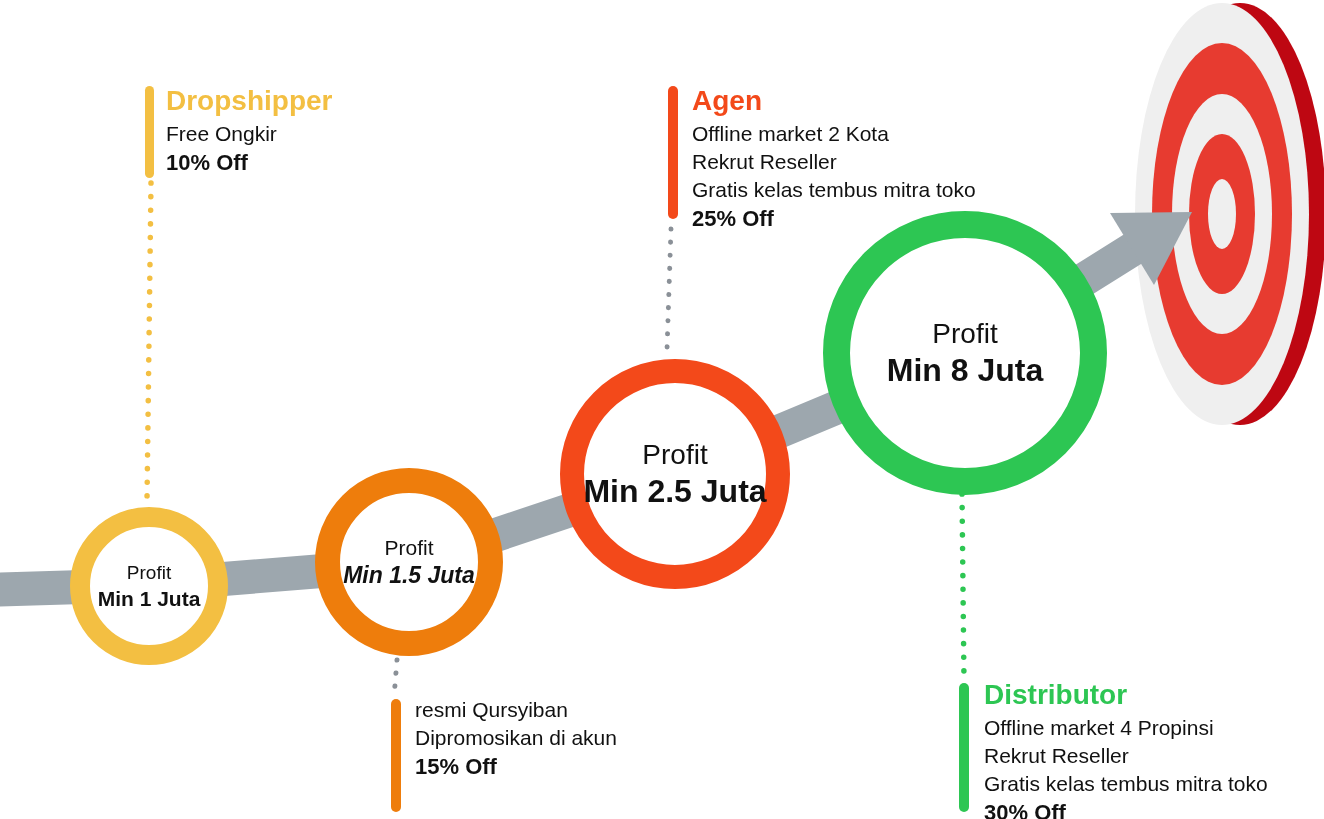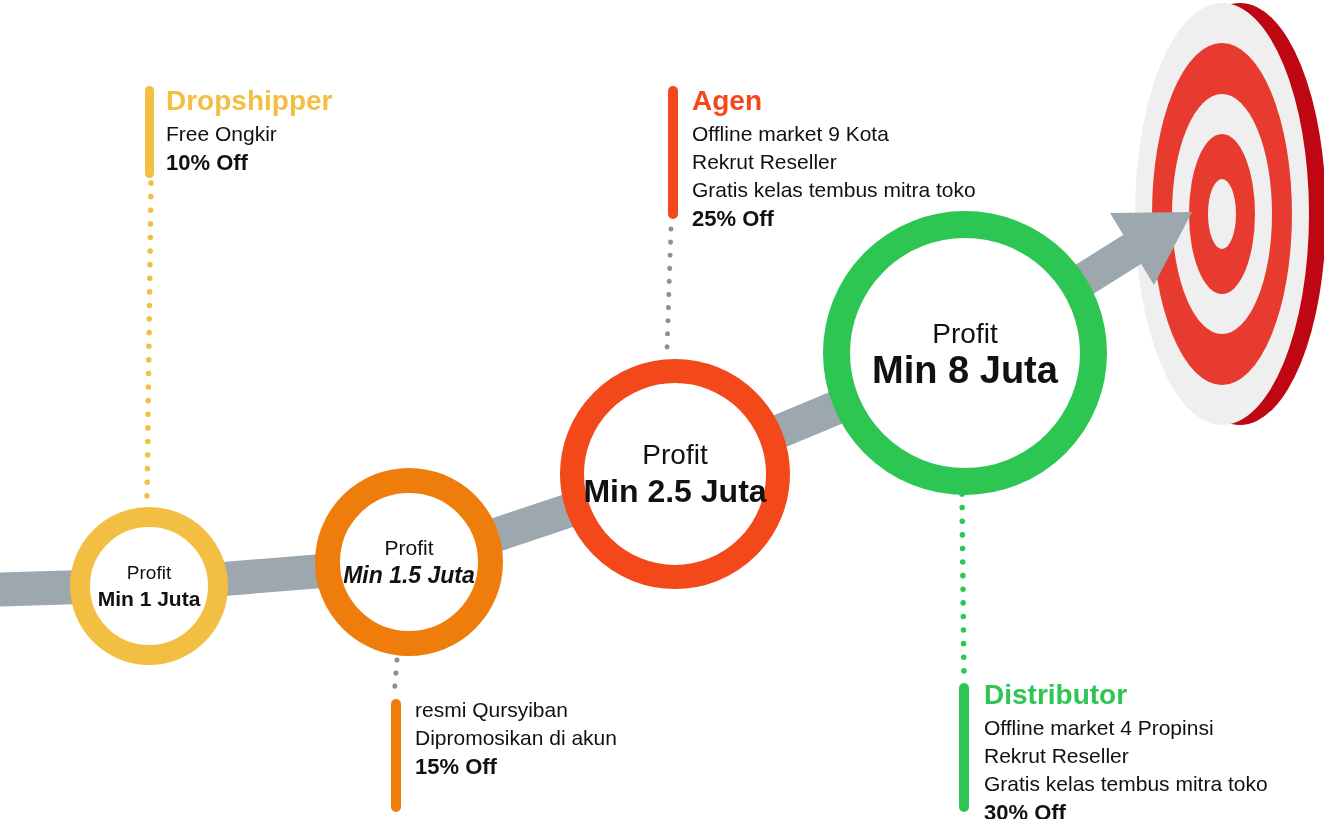--- a/index.html
+++ b/index.html
@@ -48,21 +48,21 @@
   .cl-4 { left: 965px; top: 353px; }
   .profit-word { display: block; }
   .profit-value { display: block; font-weight: bold; }
   .cl-1 .profit-word { font-size: 19px; line-height: 25px; }
   .cl-1 .profit-value { font-size: 21px; line-height: 27px; }
   .cl-2 .profit-word { font-size: 21px; line-height: 27px; }
   .cl-2 .profit-value { font-size: 23px; line-height: 29px; font-style: italic; }
   .cl-3 .profit-word { font-size: 28px; line-height: 35px; }
   .cl-3 .profit-value { font-size: 32px; line-height: 39px; text-align: right; }
   .cl-4 .profit-word { font-size: 28px; line-height: 35px; }
-  .cl-4 .profit-value { font-size: 38px; line-height: 39px; }
+  .cl-4 .profit-value { font-size: 32px; line-height: 39px; }
 </style>
 </head>
 <body>
 
 <div class="canvas">
 
   <svg class="layer-svg" width="1324" height="819" viewBox="0 0 1324 819">
 
     <g>
       <ellipse cx="1240" cy="214" rx="86" ry="211" fill="#BE0712"></ellipse>
@@ -99,21 +99,21 @@
   <div class="tier-bar bar-distributor"></div>
 
   <div class="tier-block block-dropshipper">
     <div class="tier-heading heading-dropshipper">Dropshipper</div>
     <div class="benefit">Free Ongkir</div>
     <div class="discount">10% Off</div>
   </div>
 
   <div class="tier-block block-agen">
     <div class="tier-heading heading-agen">Agen</div>
-    <div class="benefit">Offline market 9 Kota</div>
+    <div class="benefit">Offline market 2 Kota</div>
     <div class="benefit">Rekrut Reseller</div>
     <div class="benefit">Gratis kelas tembus mitra toko</div>
     <div class="discount">25% Off</div>
   </div>
 
   <div class="tier-block block-reseller">
     <div class="benefit">resmi Qursyiban</div>
     <div class="benefit">Dipromosikan di akun</div>
     <div class="discount">15% Off</div>
   </div>

